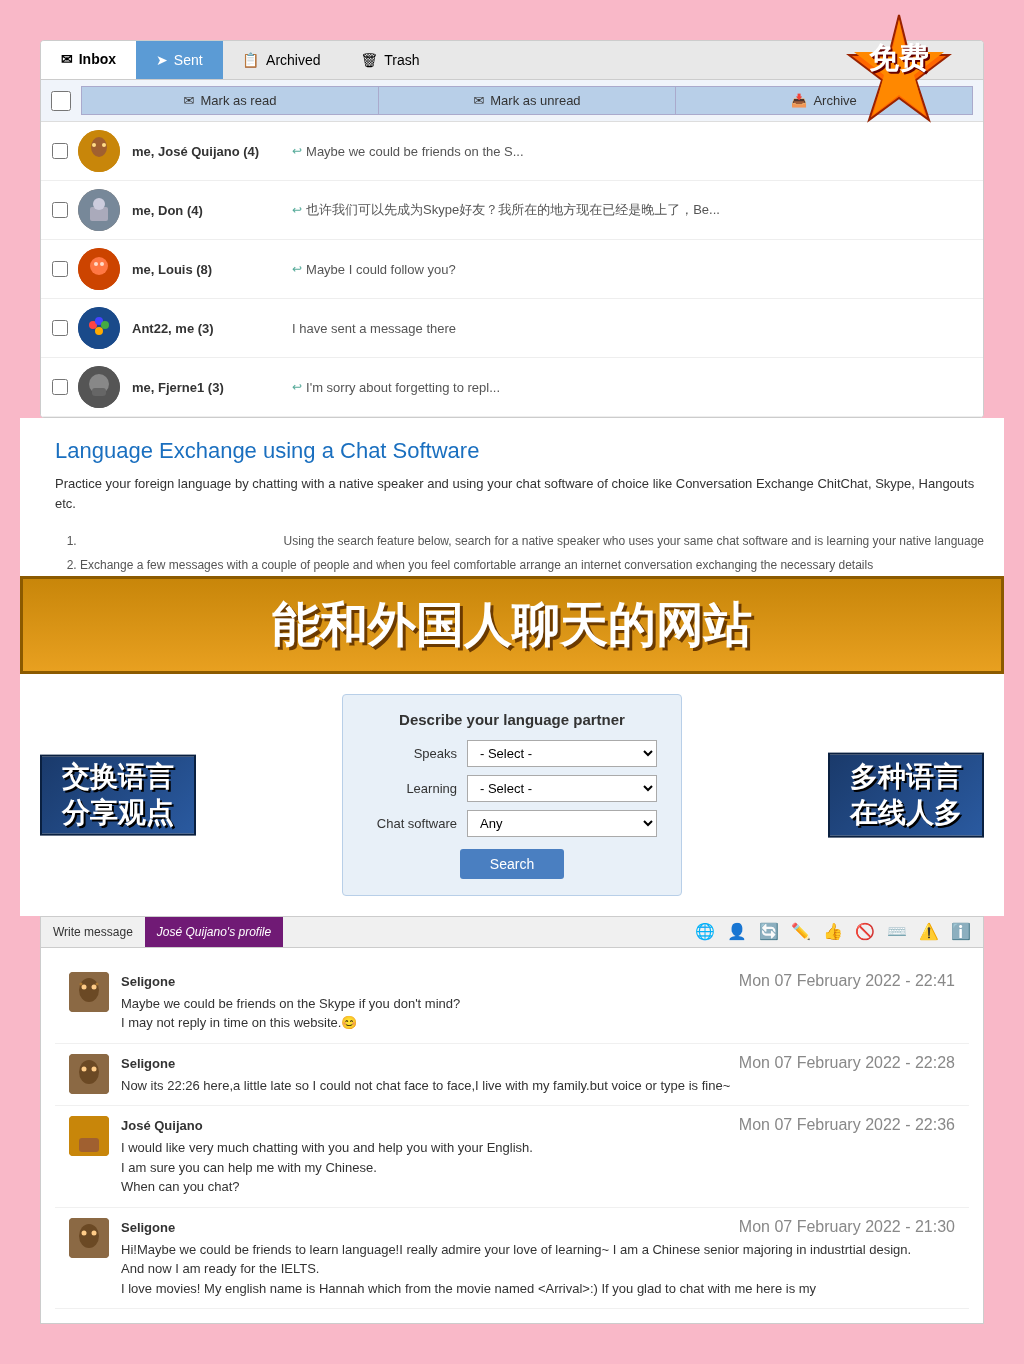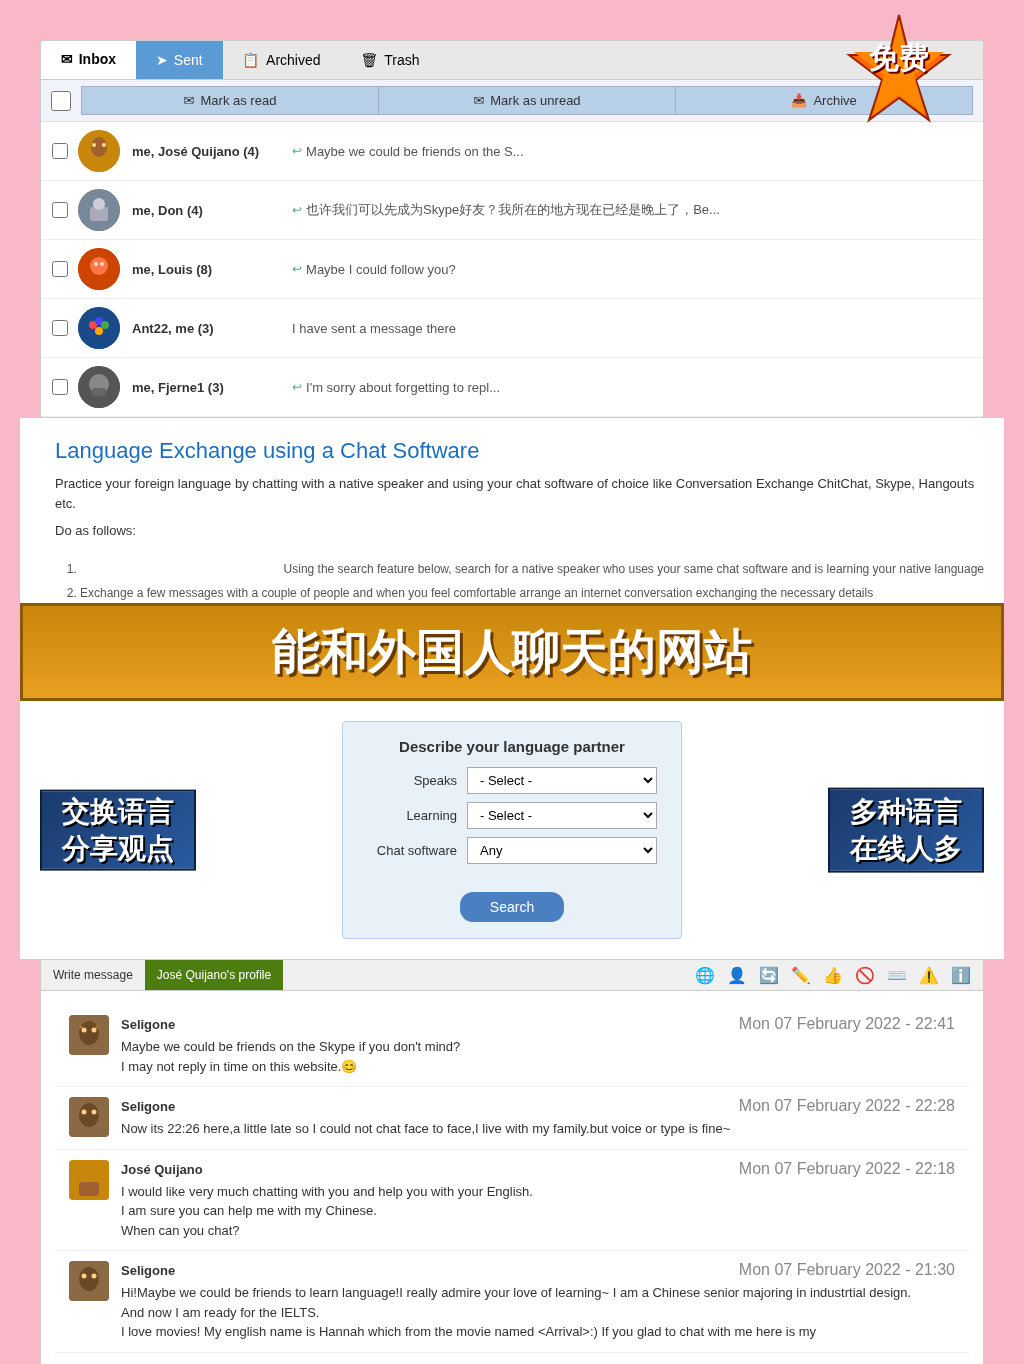--- a/index.html
+++ b/index.html
@@ -188,23 +188,23 @@
       background: #fff;
     }
 
     .search-btn {
       background: #4a7fc1;
       color: #fff;
       border: none;
       padding: 7px 30px;
       font-size: 14px;
       cursor: pointer;
-      border-radius: 13px;
+      border-radius: 3px;
       display: block;
-      margin: 28px auto 0;
+      margin: 12px auto 0;
     }
 
     
     .chat-section {
       background: #fff;
       margin: 0 20px 20px 20px;
       border: 1px solid #ccc;
       overflow: hidden;
     }
 
@@ -219,22 +219,23 @@
     .chat-tab {
       padding: 8px 12px;
       font-size: 12px;
       cursor: pointer;
       border: none;
       background: transparent;
       color: #333;
     }
 
     .chat-tab.active {
-      background: #4d7c0f;
+      background: #701a75;
       color: #fff;
+      font-style: italic;
     }
 
     .chat-icons {
       margin-left: auto;
       display: flex;
       align-items: center;
       gap: 4px;
       padding-right: 8px;
     }
 
@@ -463,21 +464,20 @@
         <polygon points="65,5 75,45 115,45 82,70 95,110 65,88 35,110 48,70 15,45 55,45" fill="#ff6600" stroke="#992200" stroke-width="2"></polygon>
         <polygon points="65,10 72,42 110,42 80,65 91,105 65,85 39,105 50,65 20,42 58,42" fill="#ff8800"></polygon>
       </svg>
       <div style="position:absolute; top:28px; left:50%; transform:translateX(-50%); font-size:30px; font-weight:900; color:#fff; text-shadow:2px 2px 0 #660000; white-space:nowrap;">免费</div>
     </div>
   </div>
 
   <div class="s2" style="background:#ffffff; padding:20px 20px 10px 35px;">
     <div class="lang-title">Language Exchange using a Chat Software</div>
     <div class="lang-desc">Practice your foreign language by chatting with a native speaker and using your chat software of choice like Conversation Exchange ChitChat, Skype, Hangouts etc.</div>
-    <div class="lang-desc">Do as follows:</div>
   </div>
 
   <div class="s3" style="position:relative; background:#fff;">
     <div style="padding:0 20px 0 20px; background:#fff;">
       <ol class="lang-steps" style="padding:0 0 0 20px; margin-bottom:0;">
         <li style="font-size:12px; color:#555; margin-bottom:4px;text-align:right;">Using the search feature below, search for a native speaker who uses your same chat software and is learning your native language</li>
         <li style="font-size:12px; color:#555;">Exchange a few messages with a couple of people and when you feel comfortable arrange an internet conversation exchanging the necessary details</li>
       </ol>
     </div>
 
@@ -589,21 +589,21 @@
           <div class="chat-avatar" style="background:#c8860a;">
             <svg width="40" height="40" viewBox="0 0 40 40">
                 <rect width="40" height="40" rx="4" fill="#c8860a"></rect>
                 <circle cx="20" cy="16" rx="9" ry="9" fill="#a06030"></circle>
                 <rect x="10" y="22" width="20" height="14" rx="3" fill="#a06030"></rect>
               </svg>
           </div>
           <div class="chat-content">
             <div class="chat-header-row">
               <span class="chat-username">José Quijano</span>
-              <span class="chat-timestamp">Mon 07 February 2022 - 22:18</span>
+              <span class="chat-timestamp">Mon 07 February 2022 - 22:36</span>
             </div>
             <div class="chat-text">I would like very much chatting with you and help you with your English.<br>I am sure you can help me with my Chinese.<br>When can you chat?</div>
           </div>
         </div>
 
         <div class="chat-message">
           <div class="chat-avatar" style="background:#8b6944;">
             <svg width="40" height="40" viewBox="0 0 40 40">
                 <rect width="40" height="40" rx="4" fill="#8b6944"></rect>
                 <ellipse cx="20" cy="18" rx="10" ry="12" fill="#6b4924"></ellipse>

